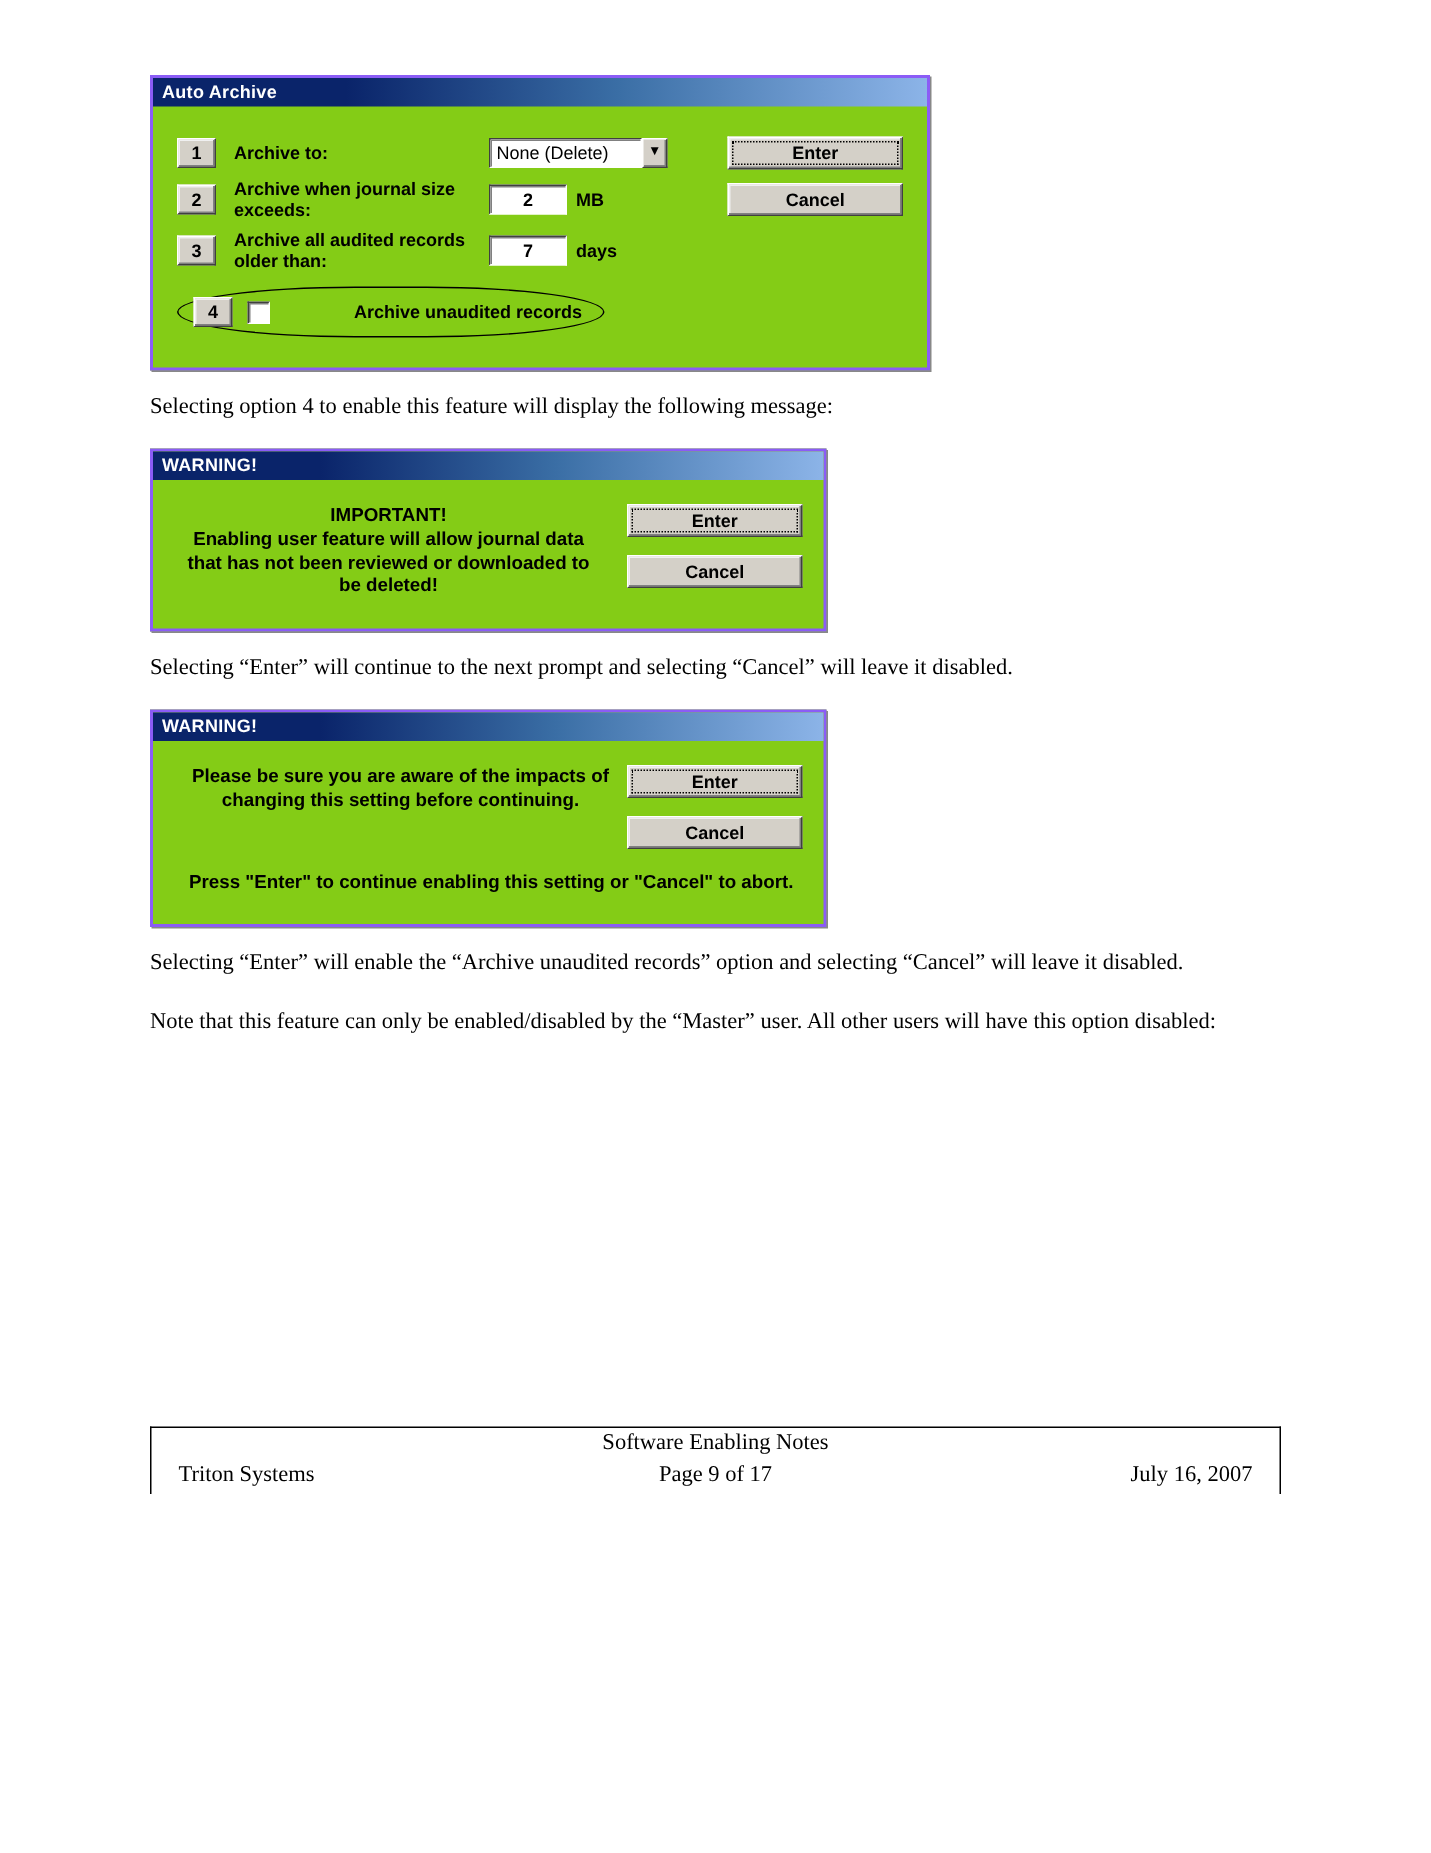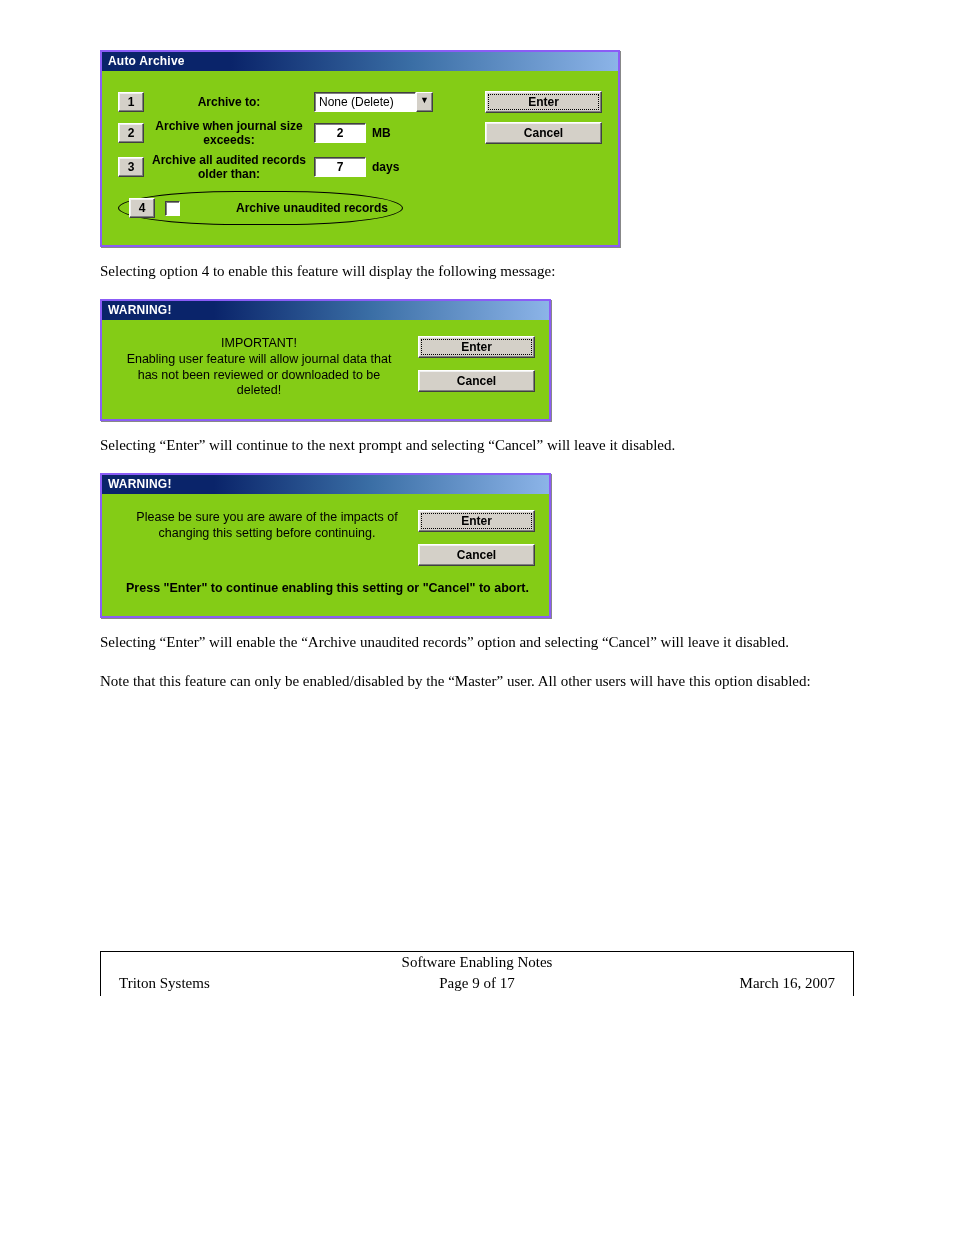--- a/index.html
+++ b/index.html
@@ -71,21 +71,21 @@
     box-shadow: inset 1px 1px 0 #808080;
     font-family: Tahoma, Verdana, sans-serif;
     font-size: 12px;
     padding: 2px 4px;
   }
   .label-bold { font-weight: bold; font-size: 12px; margin-left: 48px; }
 
   
   .aa { width: 516px; }
   .aa .row { display: flex; align-items: center; margin: 6px 0; }
-  .aa .row .col-label { width: 170px; margin-left: 0; text-align: center; }
+  .aa .row .col-label { width: 170px; margin-left: 12px; }
   .aa .row .col-input { width: 140px; display: flex; align-items: center; }
   .aa .row .col-btns  { margin-left: auto; }
   .unit { margin-left: 6px; font-weight: bold; }
   .dropdown {
     display: inline-flex; align-items: stretch; justify-content: flex-end;
   }
   .dropdown .val {
     width: 92px;
   }
   .dropdown .arrow {
@@ -114,21 +114,21 @@
     border: 1px solid #000;
     border-radius: 50% / 60%;
     padding: 6px 14px 6px 10px;
     display: inline-flex;
     align-items: center;
   }
 
   
   .warn { width: 447px; margin-top: 4px; }
   .warn .client { display: flex; align-items: flex-start; gap: 20px; padding: 16px 14px 20px 18px;}
-  .warn .msg { flex: 1; text-align: center; font-weight: normal; font-size: 12.5px; line-height: 1.25; }
+  .warn .msg { flex: 1; text-align: center; font-weight: bold; font-size: 12.5px; line-height: 1.25; }
   .warn .msg2 { text-align: center; font-weight: bold; font-size: 12.5px; line-height: 1.3; margin-top: 14px;}
   .warn .btncol { display: flex; flex-direction: column; gap: 12px; }
 
   
   .footer {
     margin-top: 260px;
     border: 1px solid #000;
     border-bottom: none;
     display: flex;
     font-size: 15px;
@@ -230,15 +230,15 @@
 
 <div class="footer">
   <div class="row2">
     <div class="c1"></div>
     <div class="c2">Software Enabling Notes</div>
     <div class="c3"></div>
   </div>
   <div class="row2">
     <div class="c1">Triton Systems</div>
     <div class="c2">Page 9 of 17</div>
-    <div class="c3">March 16, 2007</div>
+    <div class="c3">July 16, 2007</div>
   </div>
 </div>
 
 </body></html>

